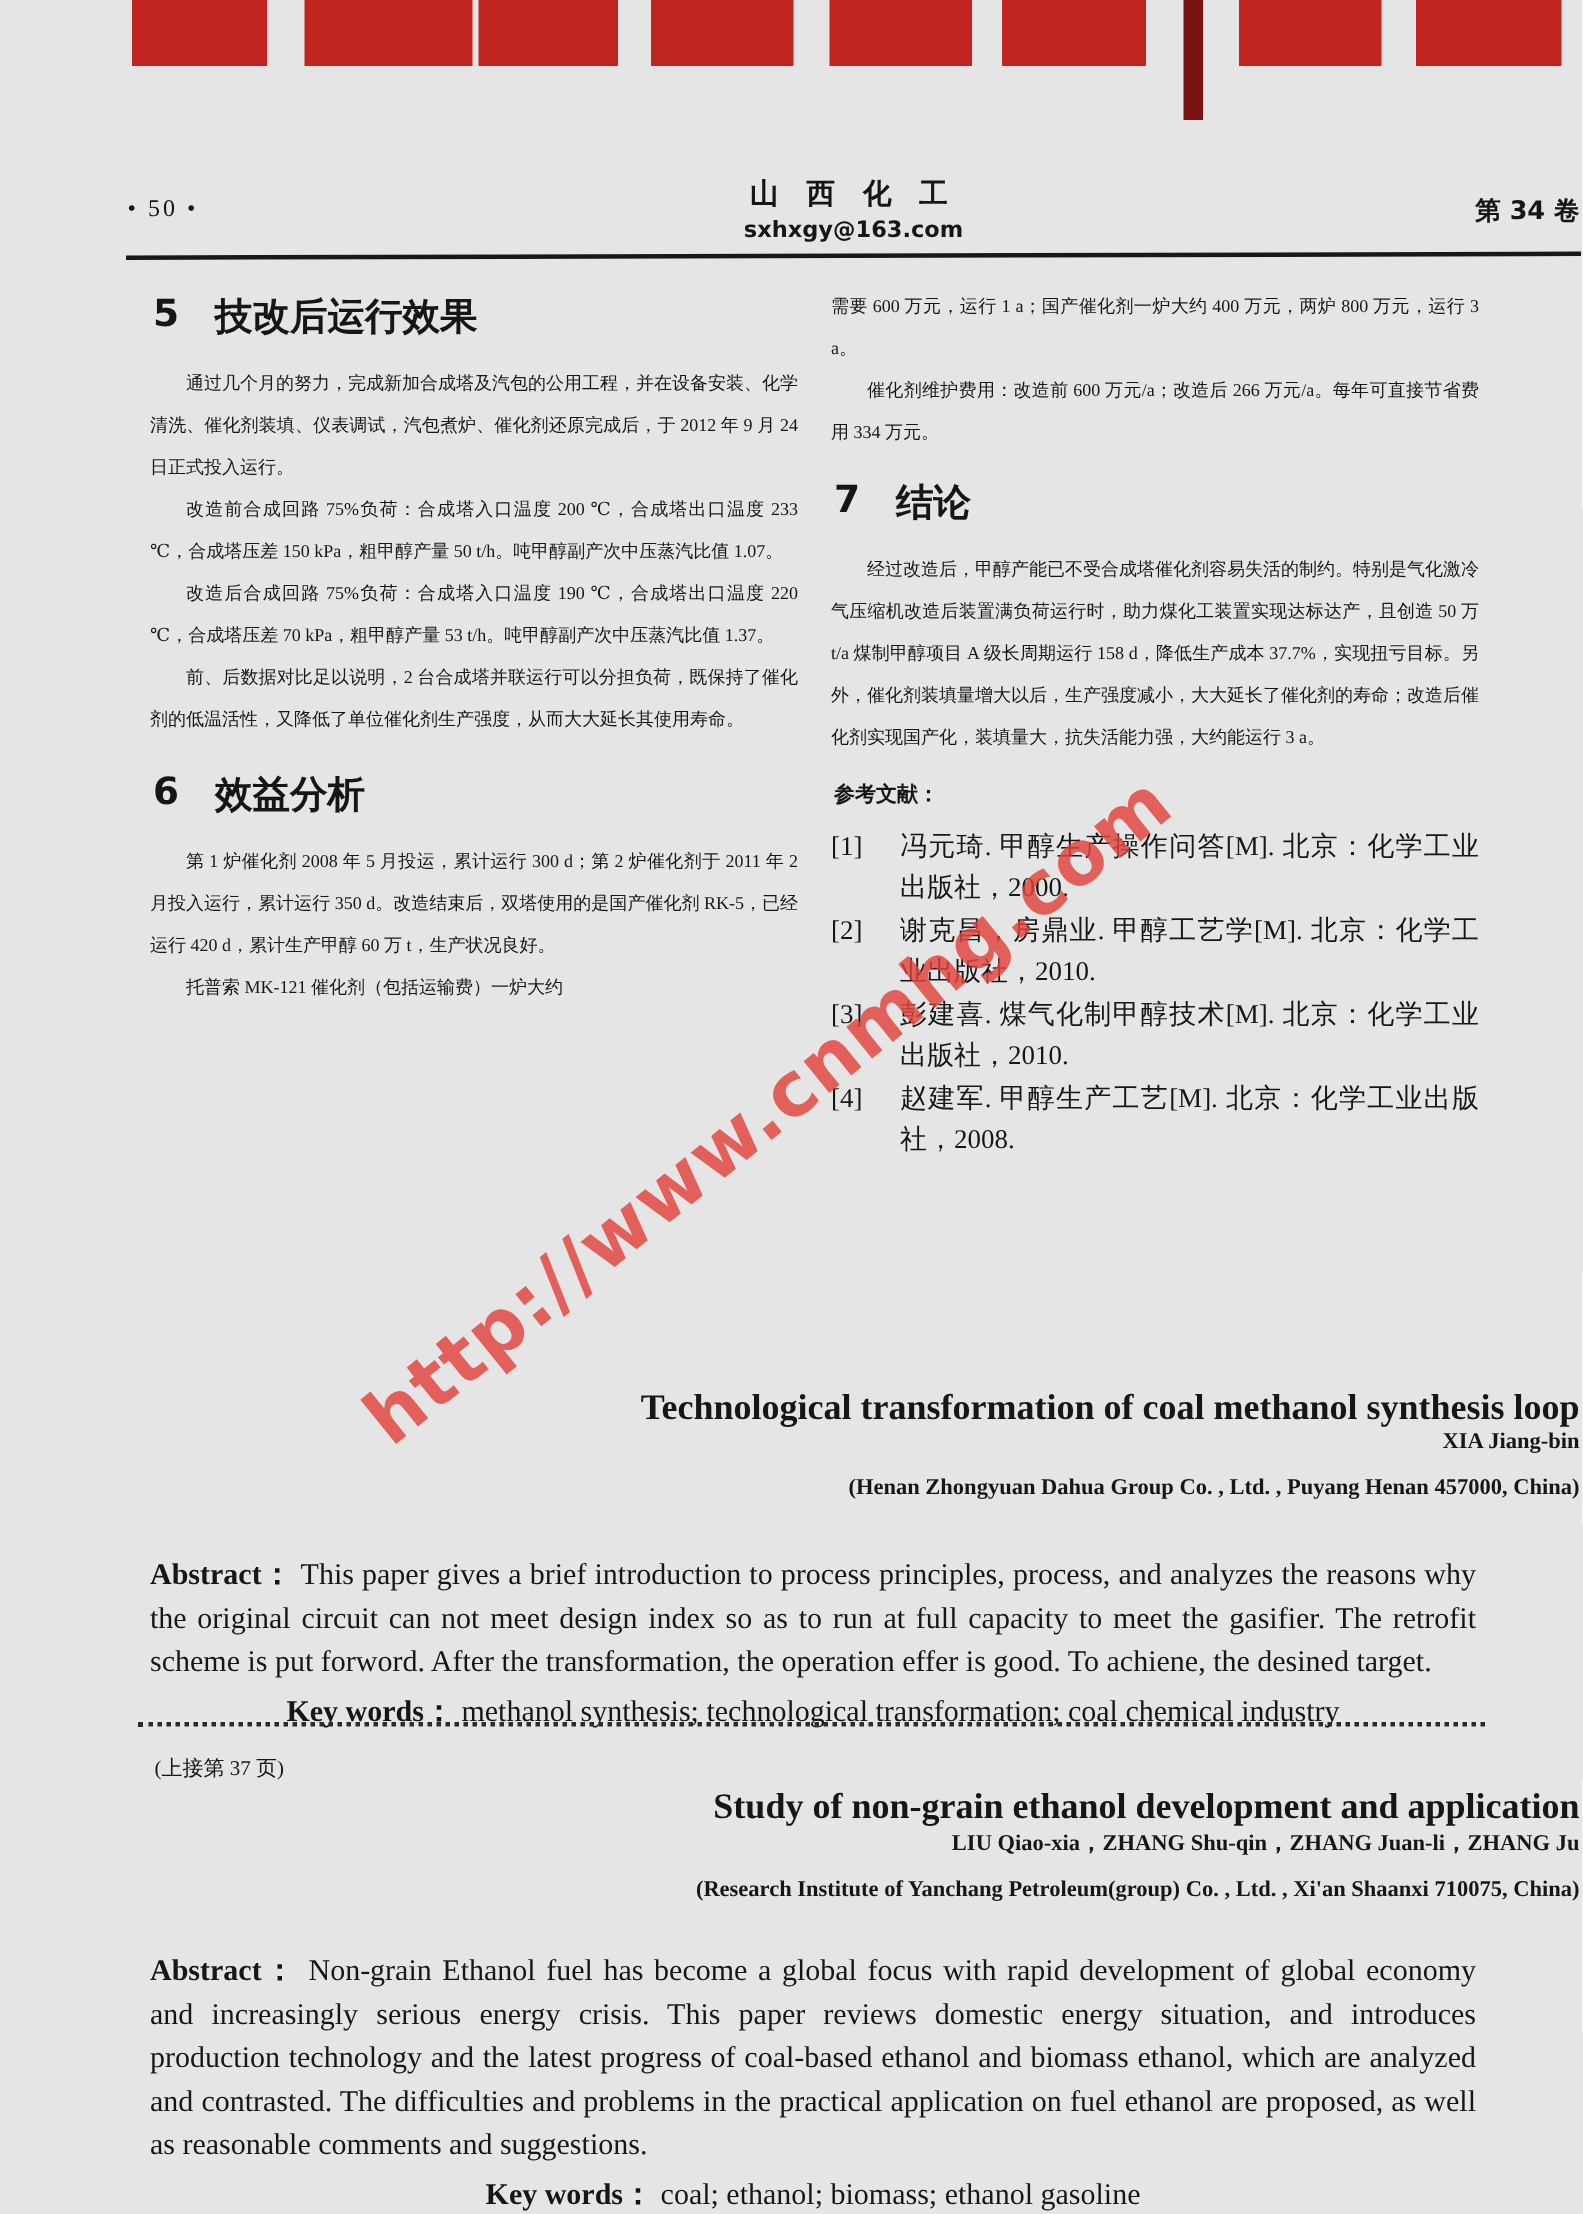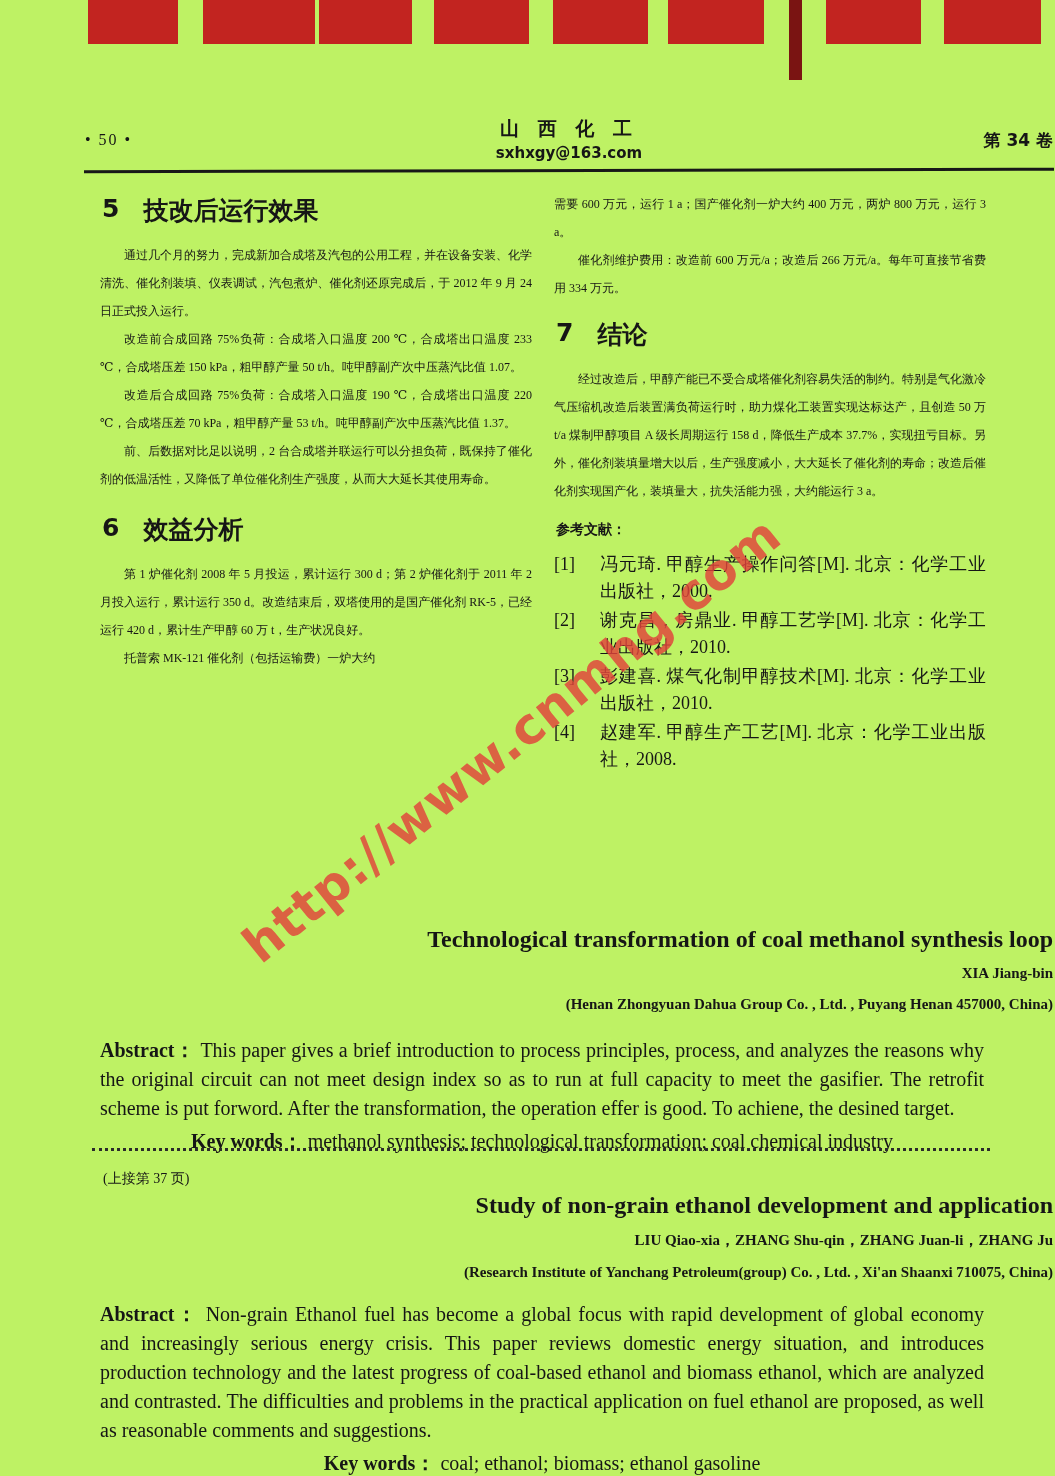--- a/index.html
+++ b/index.html
@@ -1,19 +1,19 @@
 <!DOCTYPE html>
 <html style="--ink: #161616; --scan_block_red: #c22420; --scan_block_dark: #7a1412; --watermark_red: #e2433b;"><head>
 <meta charset="utf-8">
 <style>
   * { margin:0; padding:0; box-sizing:border-box; }
   html,body { background:#ffffff; }
   #page {
     position:relative; width:1055px; height:1476px; margin:0 auto;
-    background:#bef264; overflow:hidden;
+    background:#e5e5e5; overflow:hidden;
     color:var(--ink, #161616);
     font-family:"Liberation Serif","DejaVu Serif",serif;
   }
   
   .scan-block { position:absolute; top:0; height:44px; background:var(--scan_block_red,#c22420); }
   .scan-block.dark { background:var(--scan_block_dark,#7a1412); height:80px; }
   
   #header { position:absolute; top:116px; left:85px; width:968px; display:flex; align-items:flex-start; }
   .hdr-left  { width:150px; padding-top:15px; font-size:16px; letter-spacing:2px; }
   .hdr-center{ flex:1; text-align:center; }
@@ -30,21 +30,21 @@
   p.cn { font-size:12px; line-height:28px; text-align:justify; text-indent:2em; }
   p.cn.noindent { text-indent:0; }
   .refs-title { font-family:"DejaVu Sans","Liberation Sans",sans-serif; font-weight:bold; font-size:14px; margin:16px 0 12px 2px; }
   .ref { display:flex; font-size:18px; line-height:27px; margin-bottom:2px; }
   .ref-num { width:46px; flex:none; }
   .ref-text { flex:1; text-align:justify; }
   
   .en-center { position:absolute; left:85px; width:968px; text-align:right; }
   #article1 { top:926px; } #article2 { top:1192px; }
   .en-title { font-weight:bold; font-size:24px; font-family:"Liberation Serif","DejaVu Serif",serif; }
-  .en-author { font-weight:bold; font-size:15px; margin-top:12px; }
+  .en-author { font-weight:bold; font-size:15px; }
   .en-affil { font-weight:bold; font-size:15px; margin-top:14px; }
   .abs-block { position:absolute; left:100px; width:884px; font-size:20px; line-height:29px; text-align:justify; }
   #abstract1 { top:1036px; } #abstract2 { top:1300px; }
   .lbl { font-weight:bold; }
   .kw-line { margin-top:4px; text-align:center; }
   #separator { position:absolute; top:1148px; left:92px; width:898px; border-bottom:3px dotted #2b2b2b; }
   #continued-note { position:absolute; top:1170px; left:103px; font-size:14px; }
   
   #watermark {
     position:absolute; left:512px; top:740px; z-index:9; pointer-events:none;

